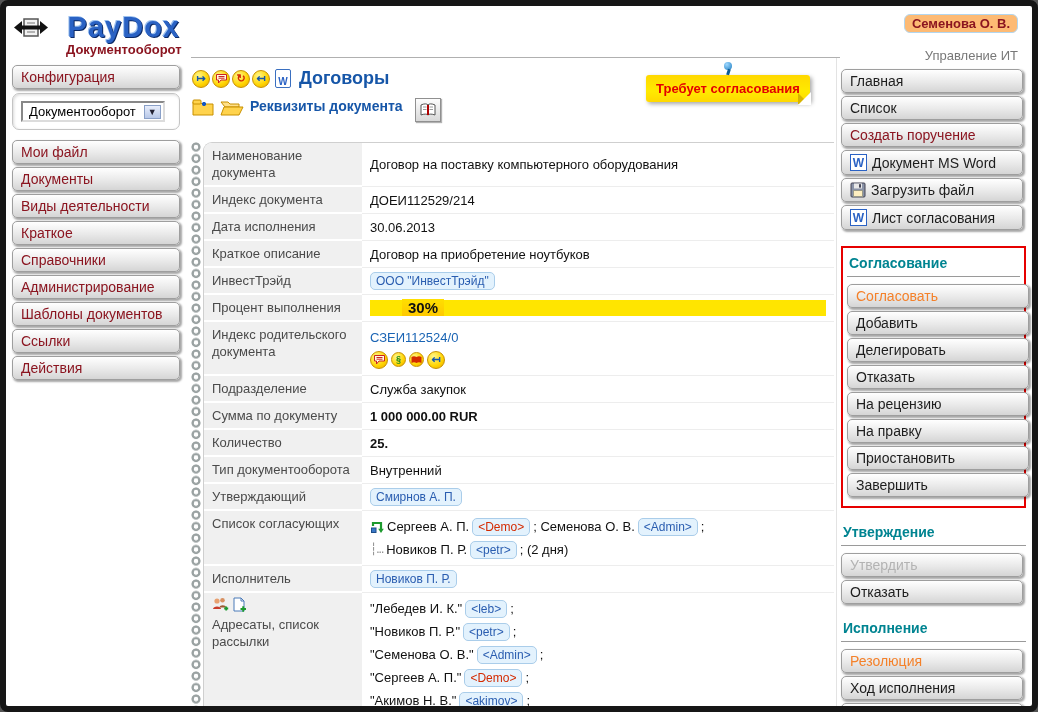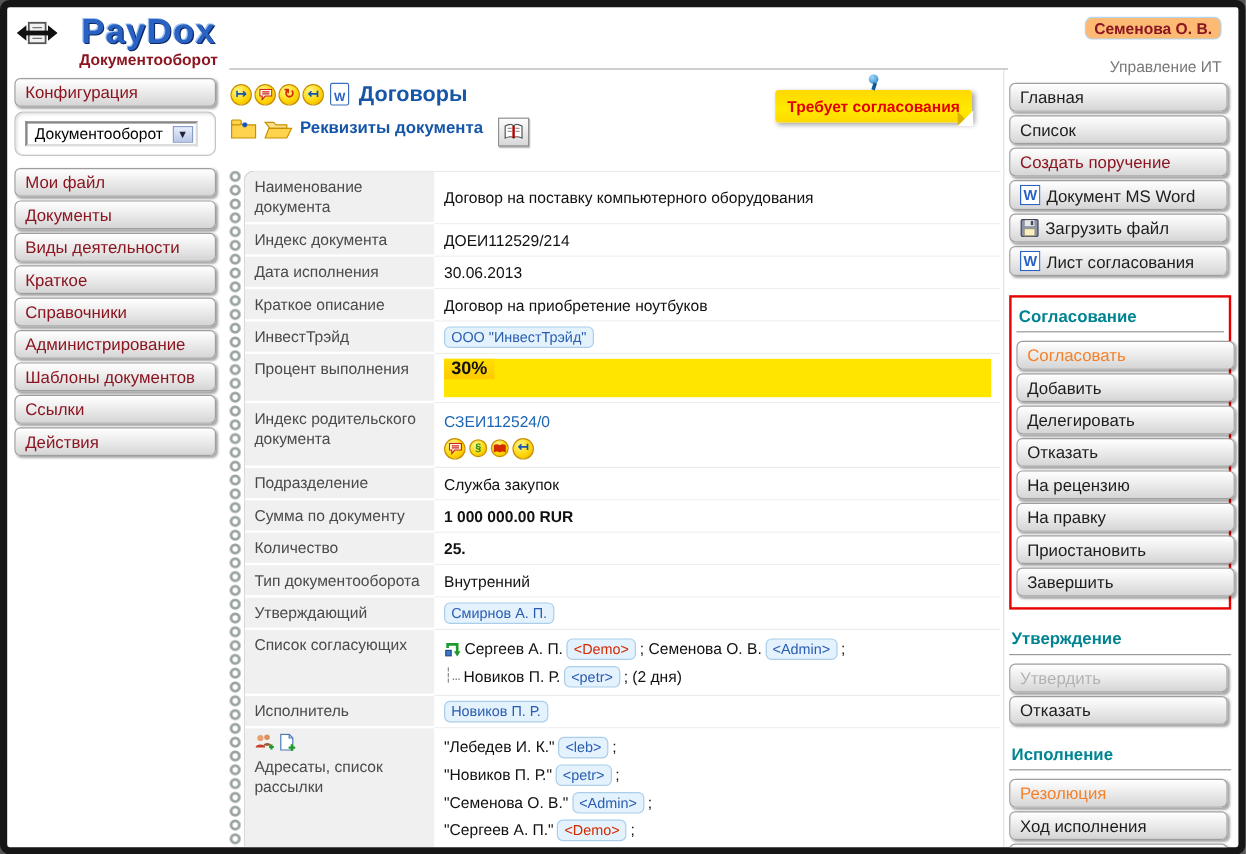--- a/index.html
+++ b/index.html
@@ -92,21 +92,21 @@
             color:#111; line-height:17px; display:flex; flex-direction:column; justify-content:center; }
   .cell-v .line { display:flex; align-items:center; gap:3px; flex-wrap:wrap; margin:2.5px 0; }
   .v-bold { font-weight:bold; }
   .tag { display:inline-block; background:#e3f2fd; border:1px solid #aacdea; border-radius:5px;
          padding:0 5px; color:#2a5db0; font-size:12px; line-height:16px; cursor:pointer; white-space:nowrap; }
   .tag.red { color:#d42a00; }
   .vlink { color:#1a64b4; text-decoration:none; cursor:pointer; }
   .dots { color:#888; font-size:12px; letter-spacing:-1px; }
 
   
-  .pbar { display:flex; width:100%; height:32px; background:#ffe500; align-items:flex-start; }
+  .pbar { display:flex; width:100%; height:16px; background:#ffe500; align-items:flex-end;padding-left:32px; }
   .plabel { flex:none; padding:0 6px; font-size:15px; font-weight:bold; color:#111;
             background:linear-gradient(#ffdf00,#ffc900); display:flex; align-items:center; }
   .pfill { background:linear-gradient(#c06500,#8a2f00 55%,#601700); }
   .prest { flex:1; background:linear-gradient(#ffe800,#ffd900); }
 
   
   .rsec { margin-top:14px; }
   .rsec.framed { border:2px solid #e60000; padding:5px 4px 6px 4px; margin-top:16px; }
   .rsec-title { color:#008491; font-weight:bold; font-size:14px; padding:2px 2px 5px 2px;
                 border-bottom:1px solid #9a9a9a; margin-bottom:7px; }

